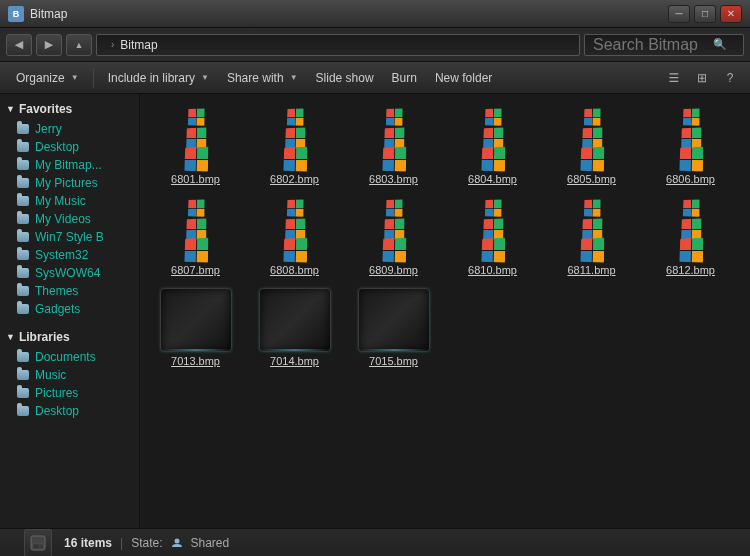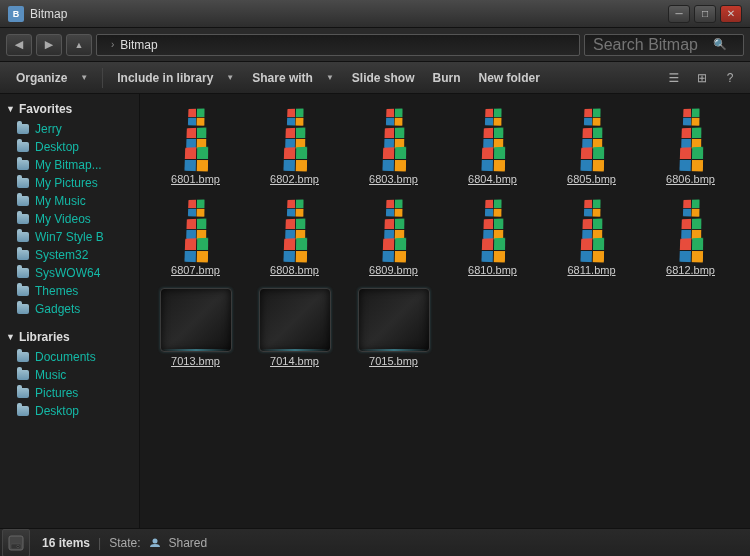--- a/index.html
+++ b/index.html
@@ -116,23 +116,22 @@
     }
     .toolbar-btn {
       height: 24px;
       padding: 0 8px;
       background: transparent;
       border: none;
       color: #ccc;
       font-size: 12px;
       cursor: pointer;
       border-radius: 3px;
-      display: flex; align-items: center; gap: 13px;
+      display: flex; align-items: center; gap: 6px;
       white-space: nowrap;
-      font-weight: bold;
     }
     .toolbar-btn .arrow { font-size: 8px; color: #aaa; }
     .toolbar-sep { width: 1px; height: 20px; background: #444; margin: 0 4px; }
     .toolbar-right {
       margin-left: auto;
       display: flex; align-items: center; gap: 4px;
     }
     .view-btn {
       width: 24px; height: 22px;
       background: transparent;
@@ -290,21 +289,21 @@
       width: 90px;
     }
 
     
     .status-bar {
       height: 28px;
       background: linear-gradient(to bottom, #2a2a2a, #222);
       border-top: 1px solid #111;
       display: flex;
       align-items: center;
-      padding: 0 2px;
+      padding: 0 24px;
       gap: 8px;
       font-size: 12px;
       color: #aaa;
     }
     .status-count { color: #ddd; font-weight: 600; }
     .status-sep { color: #555; }
     .status-state { color: #aaa; }
     .status-shared-icon {
       width: 12px; height: 12px;
       display: flex; align-items: center; justify-content: center;

